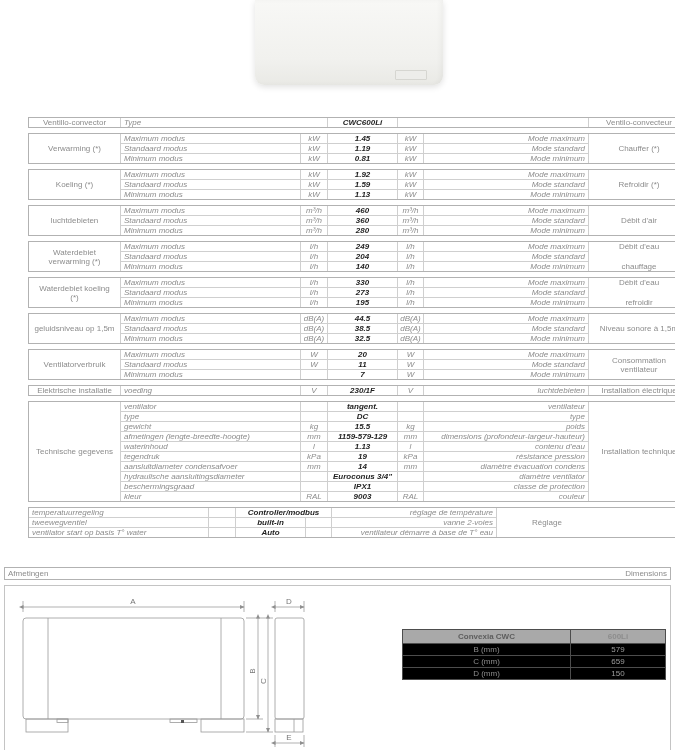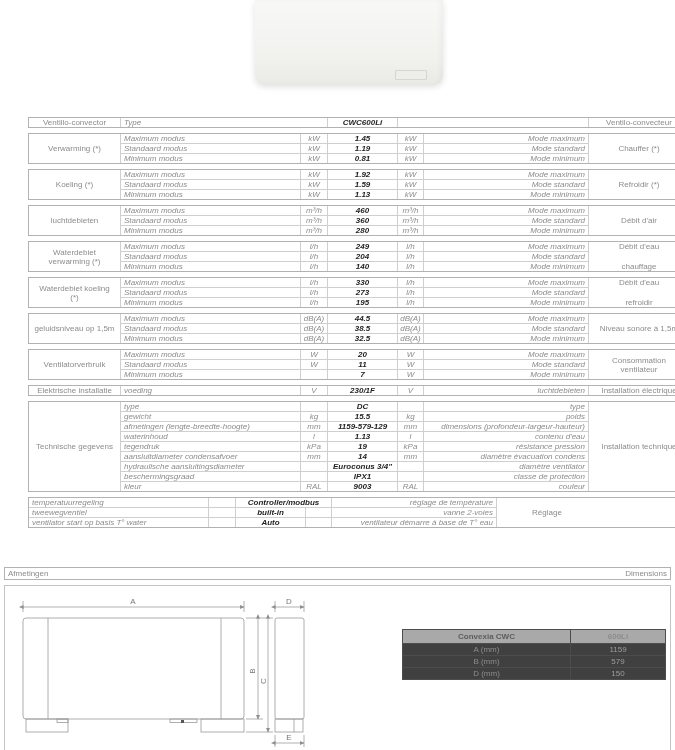--- a/index.html
+++ b/index.html
@@ -56,21 +56,21 @@
     padding:0 3px;background:#fff;
   }
   
   .drawbox{
     position:absolute;left:4px;top:585px;width:667px;height:170px;box-sizing:border-box;
     border:1px solid #c4c4c4;background:#fff;
   }
   .drawbox svg{position:absolute;left:0;top:0;}
   
   .dimtable{position:absolute;left:397px;top:43px;width:264px;box-sizing:border-box;
-            border:1px solid var(--dtb);background:#404040;}
+            border:1px solid var(--dtb);background:#000000;}
   .dthead{display:flex;height:13px;background:#a9a9a9;font-weight:bold;}
   .dtrow{display:flex;height:11px;border-top:1px solid var(--dtb);}
   .dtc{box-sizing:border-box;display:flex;align-items:center;justify-content:center;overflow:hidden;}
   .dtl{width:168px;border-right:1px solid var(--dtb);}
   .dtv{width:94px;}
   .dthead .dtl{color:#5d5d5d;}
   .dthead .dtv{color:#8d8d8d;}
   .dtrow .dtl{color:#8c8c8c;}
   .dtrow .dtv{color:#9c9c9c;}
 </style>
@@ -298,20 +298,27 @@
           <div class="c unitfr">V</div>
           <div class="c descfr noline">luchtdebieten</div>
         </div>
       </div>
       <div class="lab lab-fr">Installation électrique</div>
     </div>
     <div class="block">
       <div class="lab lab-nl">Technische gegevens</div>
       <div class="rowscol">
         <div class="row">
+          <div class="c desc">ventilator</div>
+          <div class="c unit"></div>
+          <div class="c val">tangent.</div>
+          <div class="c unitfr"></div>
+          <div class="c descfr noline">ventilateur</div>
+        </div>
+        <div class="row">
           <div class="c desc">type</div>
           <div class="c unit"></div>
           <div class="c val">DC</div>
           <div class="c unitfr"></div>
           <div class="c descfr noline">type</div>
         </div>
         <div class="row">
           <div class="c desc">gewicht</div>
           <div class="c unit">kg</div>
           <div class="c val">15.5</div>
@@ -456,26 +463,26 @@
     </g>
   </svg>
 
   <div class="dimtable">
     <div class="dthead">
       <div class="dtc dtl">Convexia CWC</div>
       <div class="dtc dtv">600Li</div>
     </div>
     <div id="dtrows">
         <div class="dtrow">
-          <div class="dtc dtl">A (mm)</div>
-          <div class="dtc dtv">1159</div>
-        </div>
-        <div class="dtrow">
           <div class="dtc dtl">B (mm)</div>
           <div class="dtc dtv">579</div>
+        </div>
+        <div class="dtrow">
+          <div class="dtc dtl">C (mm)</div>
+          <div class="dtc dtv">659</div>
         </div>
         <div class="dtrow">
           <div class="dtc dtl">D (mm)</div>
           <div class="dtc dtv">150</div>
         </div>
       </div>
   </div>
 </div>
 
 </body></html>

